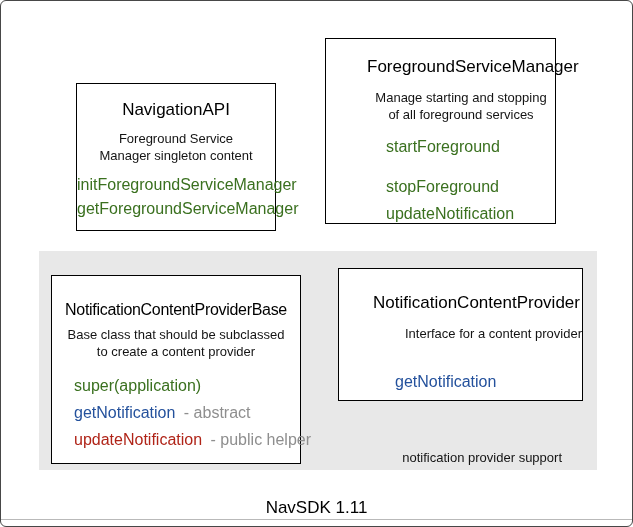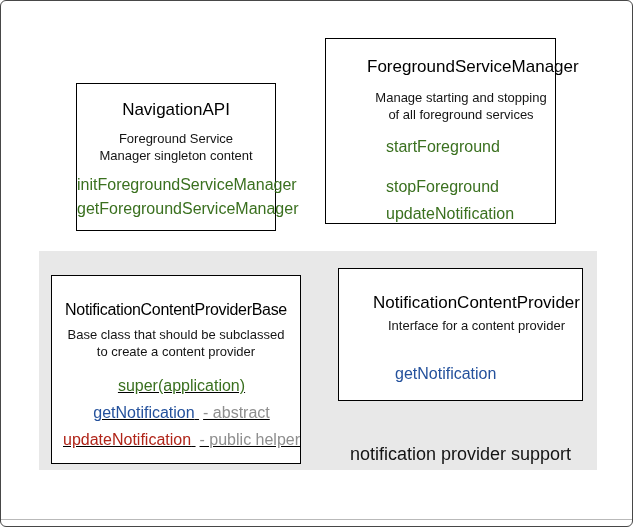--- a/index.html
+++ b/index.html
@@ -36,45 +36,45 @@
   .box-title { font-size: 17px; line-height: 20px; color: #000; }
   #box-nav-api .box-title { margin-top: 16px; }
   #box-fsm .box-title     { margin-top: 18px; }
   #box-ncpb .box-title    { margin-top: 24px; font-size: 16px; letter-spacing: -0.3px; }
   #box-ncp .box-title     { margin-top: 24px; }
 
   .box-desc { font-size: 13px; line-height: 17px; color: #141414; }
   #box-nav-api .box-desc { margin-top: 10px; }
   #box-fsm .box-desc     { margin-top: 12px; }
   #box-ncpb .box-desc    { margin-top: 6px; }
-  #box-ncp .box-desc     { margin-top: 4px; }
+  #box-ncp .box-desc     { margin-top: 12px; text-align: right; }
 
   .method { font-size: 16px; line-height: 16px; white-space: nowrap; }
   #box-nav-api .method-1 { margin-top: 13px; }
   #box-nav-api .method-2 { margin-top: 8px; }
   #box-fsm .methods  { text-align: left; padding-left: 19px; }
   #box-fsm .method-1 { margin-top: 16px; }
   #box-fsm .method-2 { margin-top: 24px; }
   #box-fsm .method-3 { margin-top: 11px; }
-  #box-ncpb .methods  { text-align: center; padding-left: 11px; text-decoration: underline; }
+  #box-ncpb .methods  { text-align: left; padding-left: 22px; }
   #box-ncpb .method-1 { margin-top: 18px; }
   #box-ncpb .method-2 { margin-top: 11px; }
   #box-ncpb .method-3 { margin-top: 11px; }
   #box-ncp .methods  { text-align: left; padding-left: 24px; }
   #box-ncp .method-1 { margin-top: 32px; }
 
   .m-green { color: var(--method-green, #3a701f); }
   .m-red   { color: var(--method-red, #b02418); }
   .m-blue  { color: var(--method-blue, #24519c); }
   .m-note  { color: var(--note-gray, #8e8e8e); margin-left: 4px; }
 
   .panel-caption {
     position: absolute;
-    right: 26px; bottom: 5px;
-    font-size: 18px;
+    right: 35px; bottom: 5px;
+    font-size: 13px;
     color: #141414;
   }
   .footer-label {
     position: absolute;
     left: 0; top: 497px; width: 100%;
     text-align: center;
     font-size: 17px;
     color: #000;
   }
   .bottom-edge {
@@ -142,16 +142,17 @@
   <div class="class-box" id="box-ncp">
     <div class="box-title">NotificationContentProvider</div>
     <div class="box-desc">
       <div>Interface for a content provider</div>
     </div>
     <div class="methods">
       <div class="method method-1 m-blue">getNotification</div>
     </div>
   </div>
 
+  <div class="footer-label">NavSDK 1.11</div>
 
   <div class="bottom-edge"></div>
 
 </div>
 
 </body></html>

